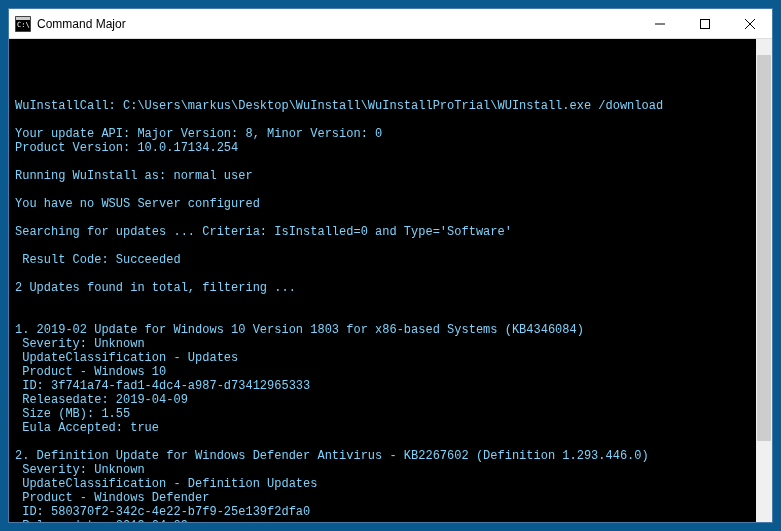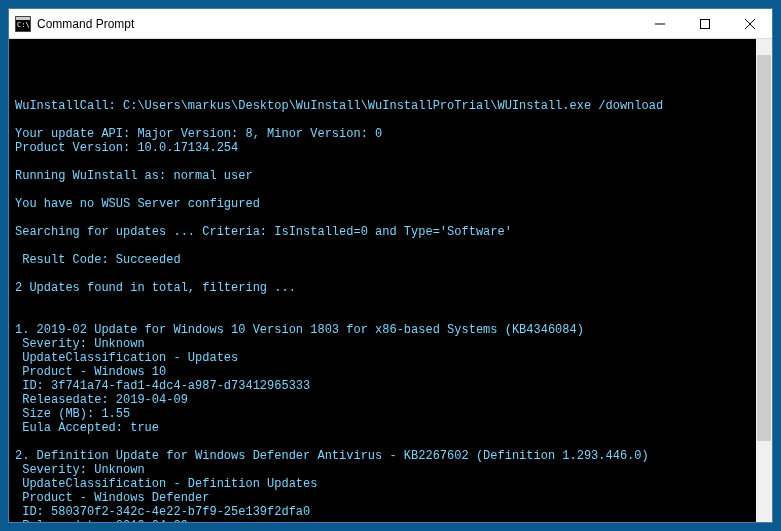--- a/index.html
+++ b/index.html
@@ -101,21 +101,21 @@
 
 <div class="window">
   <div class="titlebar">
     <span class="titlebar-icon">
       <svg viewBox="0 0 16 16">
         <rect x="0" y="0" width="16" height="16" fill="#000" stroke="#888" stroke-width="1"></rect>
         <rect x="1" y="1" width="14" height="3" fill="#ccc"></rect>
         <text x="2" y="11" font-size="7" fill="#fff" font-family="monospace">C:\</text>
       </svg>
     </span>
-    <span class="titlebar-title">Command Prompt</span>
+    <span class="titlebar-title">Command Major</span>
     <div class="window-controls">
       <button class="win-btn">
         <svg width="10" height="10" viewBox="0 0 10 10">
             <line x1="0" y1="5" x2="10" y2="5" stroke="#000" stroke-width="1"></line>
           </svg>
       </button>
       <button class="win-btn">
         <svg width="10" height="10" viewBox="0 0 10 10">
             <rect x="0.5" y="0.5" width="9" height="9" fill="none" stroke="#000" stroke-width="1"></rect>
           </svg>

